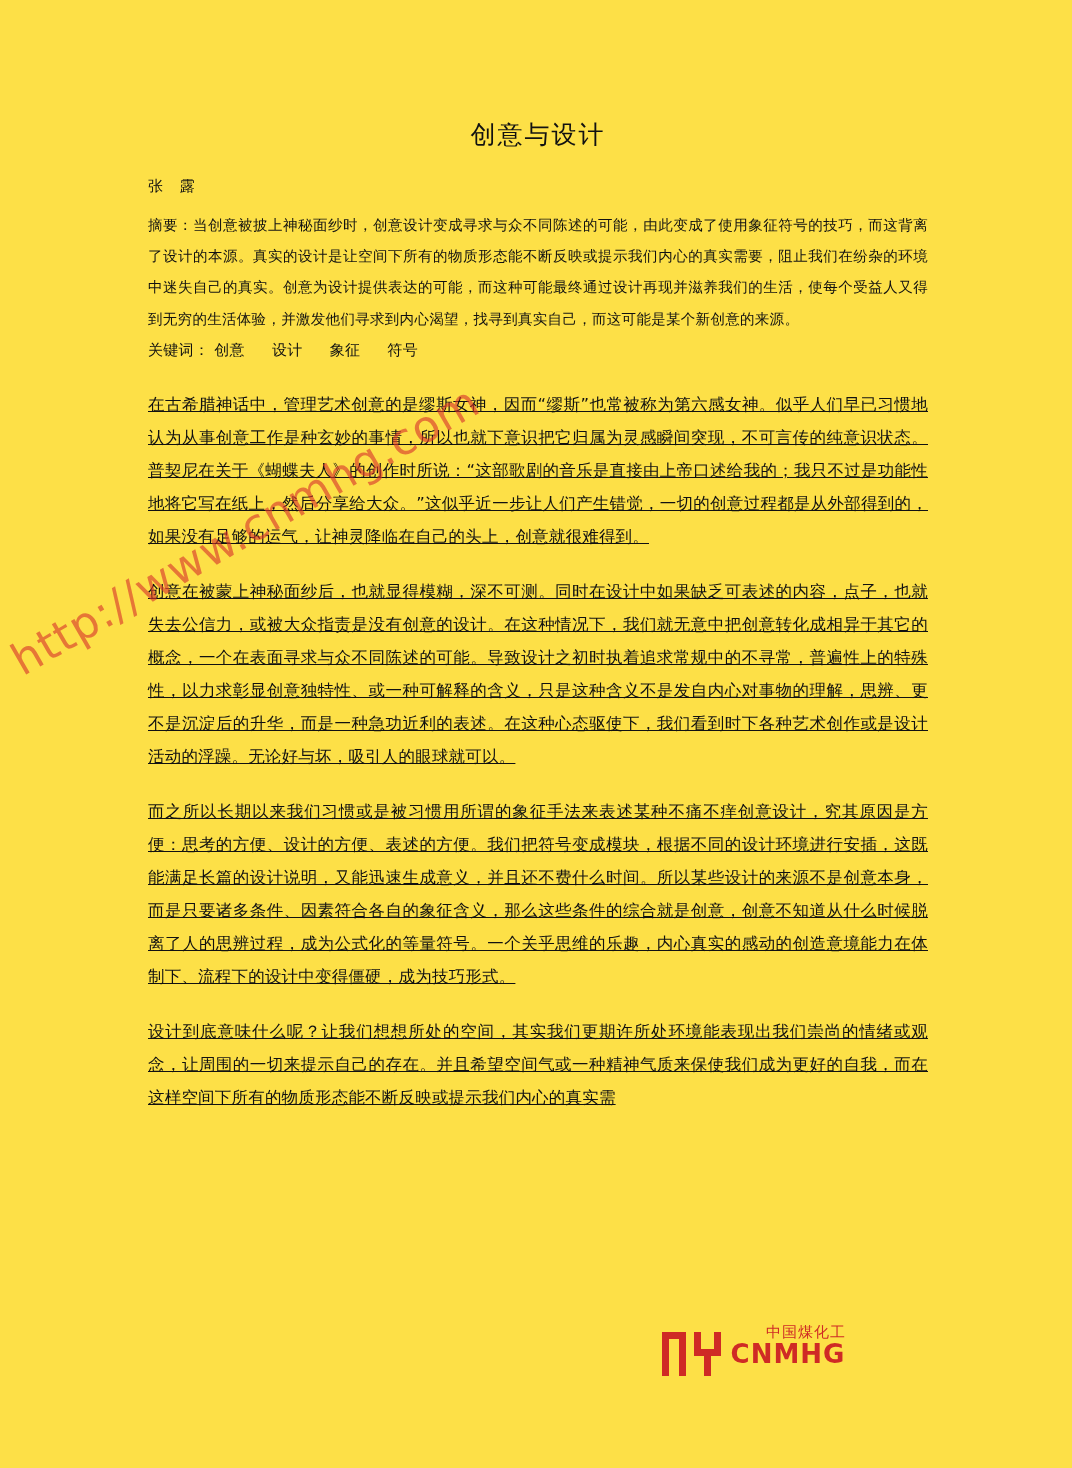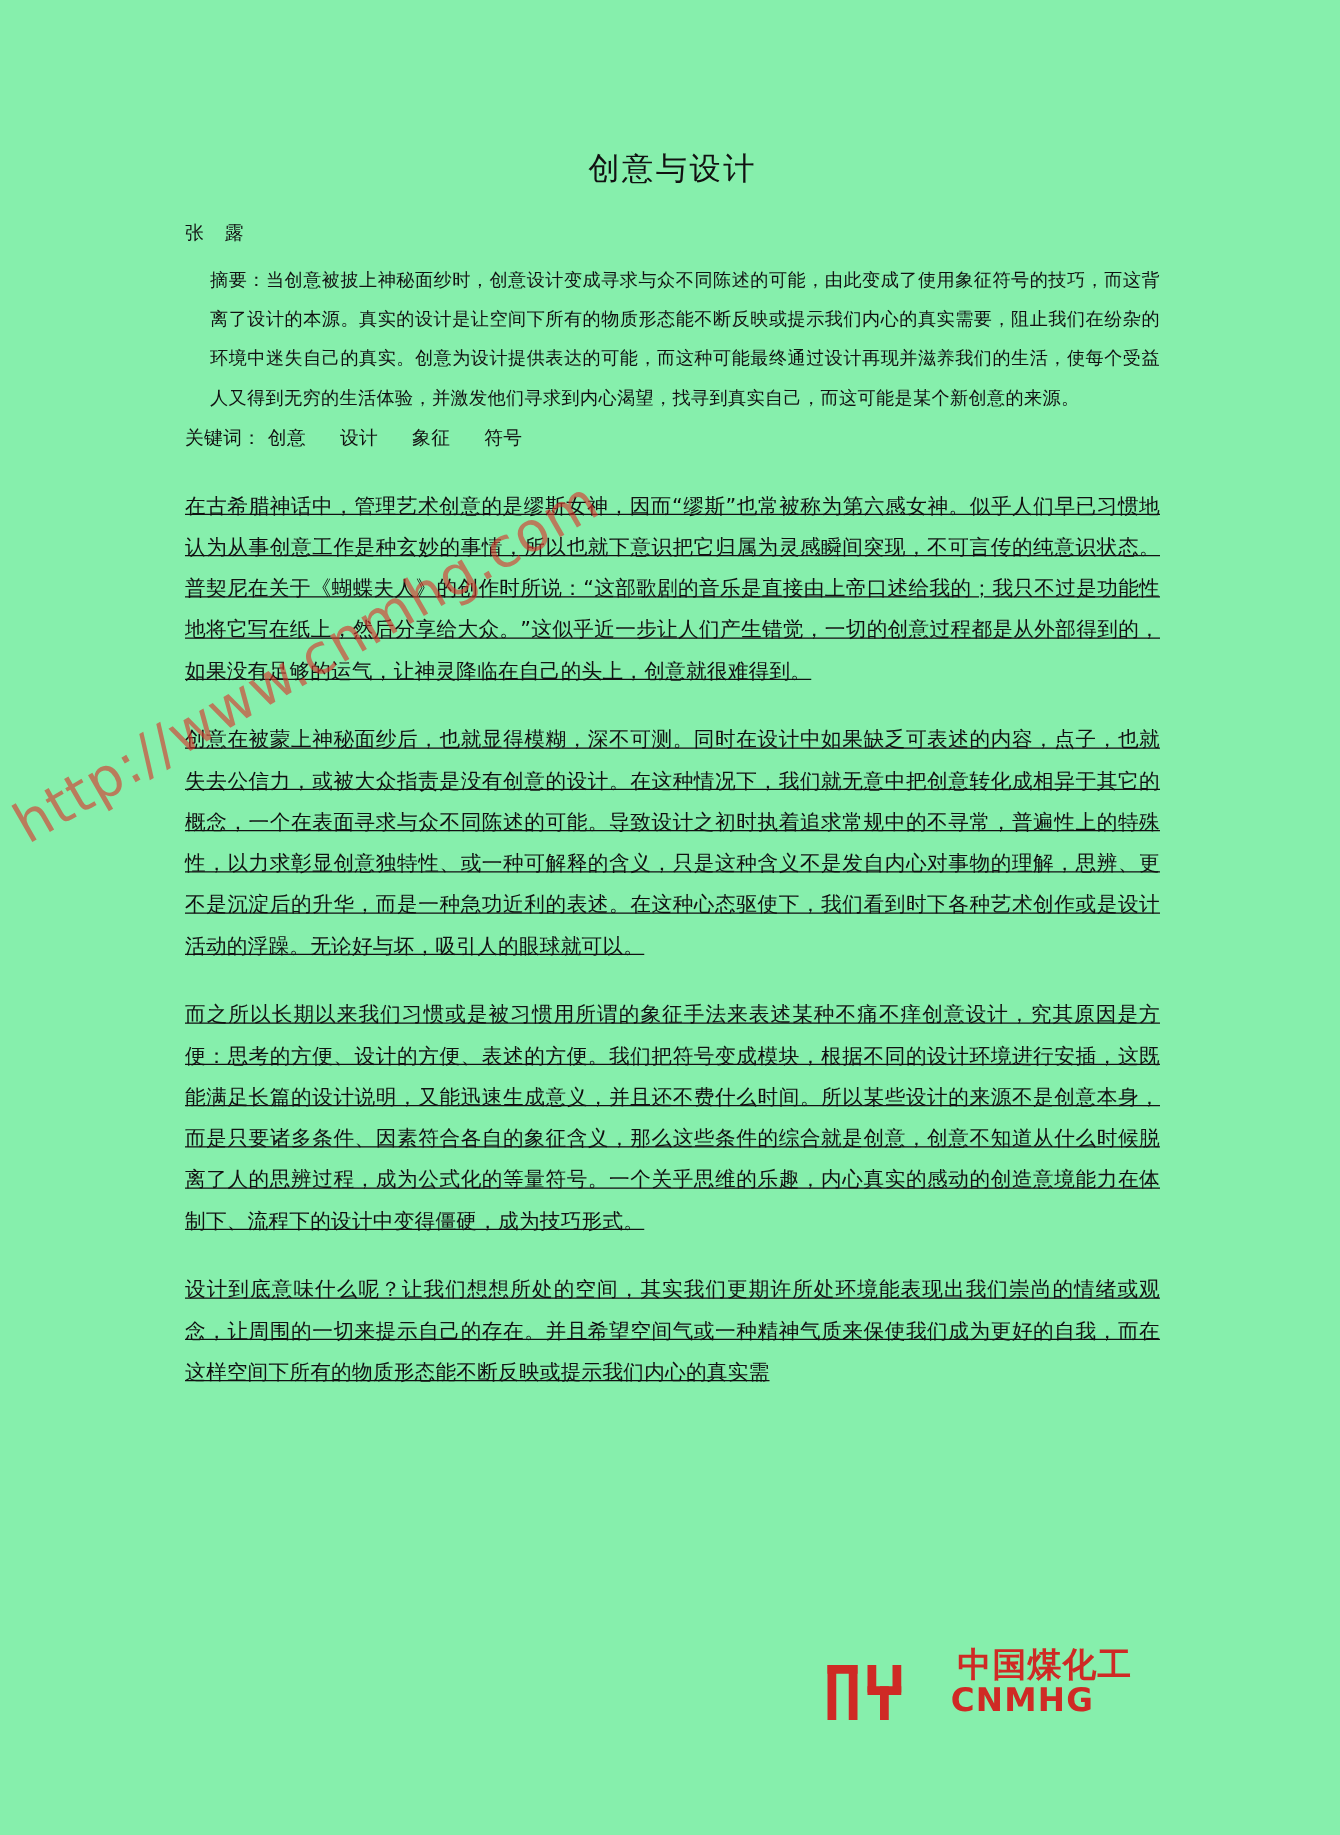--- a/index.html
+++ b/index.html
@@ -10,21 +10,21 @@
   body {
     width: 1072px;
     height: 1468px;
     position: relative;
     font-family: "DejaVu Serif", serif;
     overflow: hidden;
   }
   .page {
     position: absolute;
     inset: 0;
-    background: #86efac;
+    background: #fde047;
   }
   .content {
     position: absolute;
     left: 148px;
     top: 118px;
     width: 780px;
   }
   .doc-title {
     text-align: center;
     font-size: 25px;
@@ -51,21 +51,20 @@
     font-family: "DejaVu Sans", sans-serif;
   }
   .abstract {
     font-size: 14.5px;
     line-height: 2.15;
     color: #111;
     text-align: justify;
     letter-spacing: 0.3px;
     font-family: "DejaVu Sans", sans-serif;
     margin-bottom: 6px;
-    margin-left: 20px;
   }
   .abstract .lbl { }
   .keywords {
     font-size: 15px;
     color: #111;
     letter-spacing: 0.3px;
     font-family: "DejaVu Sans", sans-serif;
     margin-bottom: 28px;
   }
   .keywords .kw { margin-right: 22px; }
@@ -114,23 +113,23 @@
   .wm-logo .mark .bar {
     position: absolute;
     background: #cf2a25;
   }
   .wm-logo .txt {
     color: #cf2a25;
     font-family: "DejaVu Sans", sans-serif;
     line-height: 1.05;
   }
   .wm-logo .txt .cn {
-    font-size: 27px;
+    font-size: 15px;
     letter-spacing: 1px;
-    font-weight: bold;
+    font-weight: normal;
     padding-left: 36px;
   }
   .wm-logo .txt .en {
     font-size: 26px;
     letter-spacing: 1px;
     font-weight: bold;
     text-align: center;
   }
 </style>
 </head>

